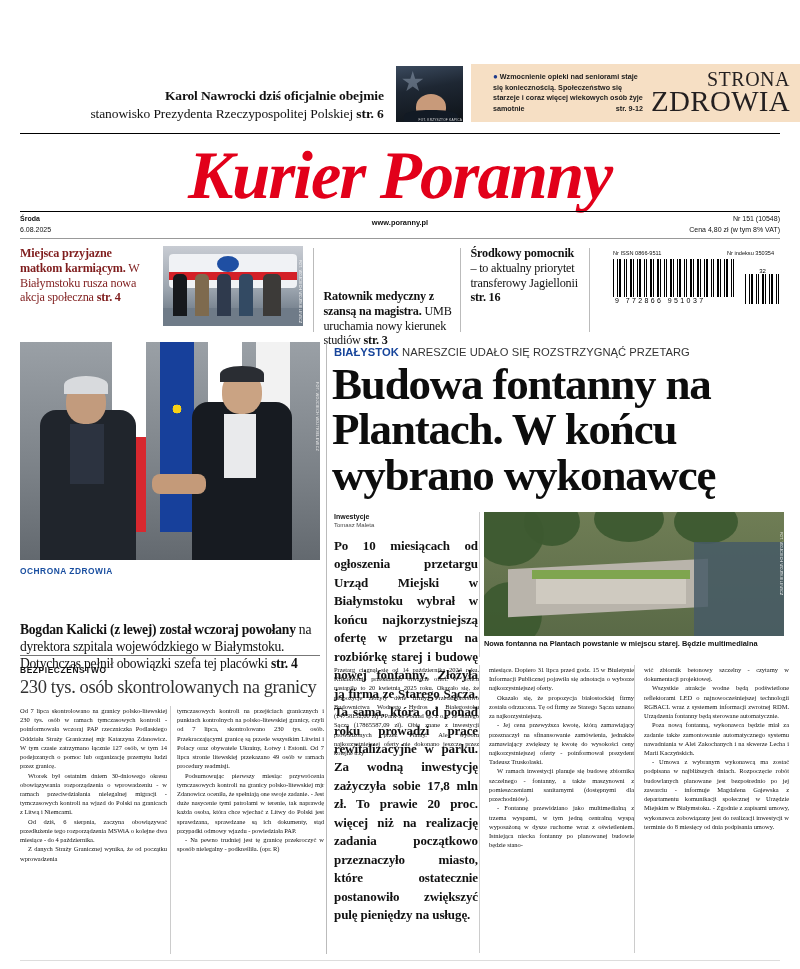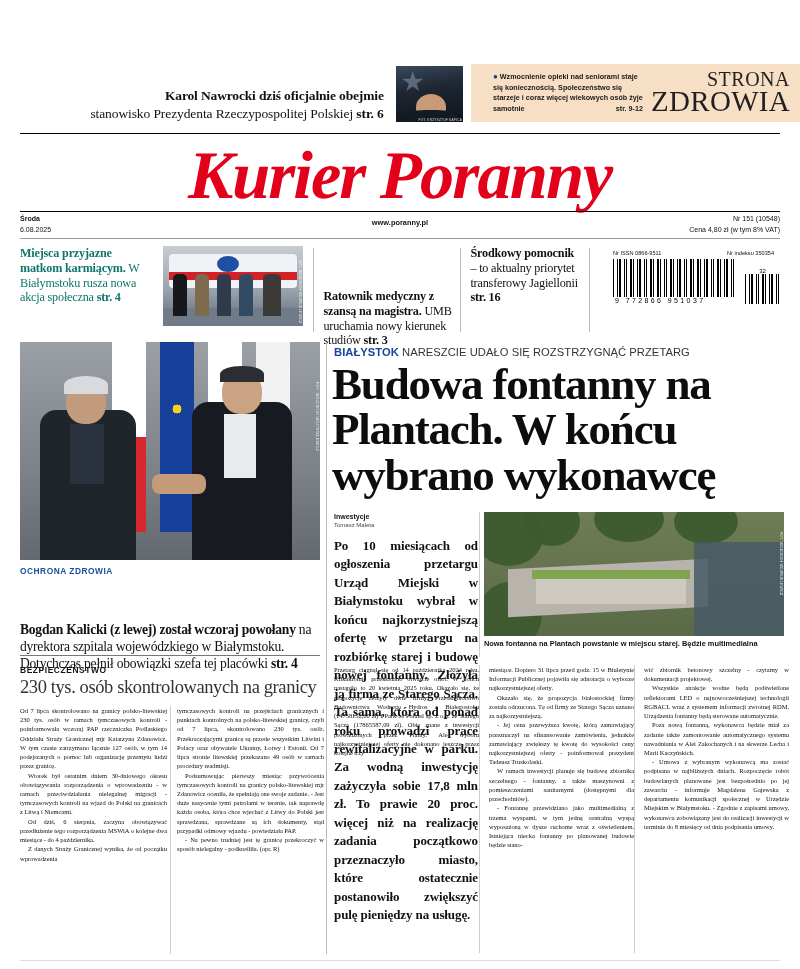--- a/index.html
+++ b/index.html
@@ -46,21 +46,21 @@
      font-family:"Liberation Sans",sans-serif; font-size:7px; color:#111; }
   .infobar .lft { position:absolute; left:0; top:0; line-height:1.55; }
   .infobar .lft b { font-weight:bold; }
   .infobar .ctr { position:absolute; left:0; right:0; top:4px; text-align:center; font-weight:bold; font-size:7.4px; }
   .infobar .rgt { position:absolute; right:0; top:0; text-align:right; line-height:1.55; }
   .inforule2 { position:absolute; left:20px; top:238px; width:760px; height:1px; background:#999; }
 
   
   .teasers { position:absolute; left:20px; top:246px; width:760px; height:88px; display:flex; }
   .teaser-a { width:155px; padding-right:8px; }
-  .teaser-a p { font-size:12.2px; line-height:1.21; color:#0f766e; letter-spacing:-.2px; }
+  .teaser-a p { font-size:12.2px; line-height:1.21; color:#7f1d1d; letter-spacing:-.2px; }
   .teaser-a p b { font-weight:bold; }
   .tphoto { width:140px; height:80px; position:relative; overflow:hidden; margin-right:10px; flex:none;
      background:linear-gradient(180deg,#c8ccd3 0%,#9aa3ad 55%,#5d6a78 100%); }
   .tphoto .amb { position:absolute; left:6px; top:8px; width:128px; height:34px; background:#f0f2f5; border-radius:4px; }
   .tphoto .ambstripe { position:absolute; left:6px; top:26px; width:128px; height:8px; background:#d42027; }
   .tphoto .ambblue { position:absolute; left:54px; top:10px; width:22px; height:16px; border-radius:50%; background:#1f4fa3; }
   .tphoto .floor { position:absolute; left:0; bottom:0; width:140px; height:18px; background:#6f7b88; }
   .tphoto .p1,.tphoto .p2,.tphoto .p3,.tphoto .p4,.tphoto .p5 { position:absolute; bottom:10px; width:14px; height:42px; border-radius:5px 5px 0 0;}
   .tphoto .p1 { left:10px; background:#16181c; }
   .tphoto .p2 { left:32px; background:#7e6a4e; }

